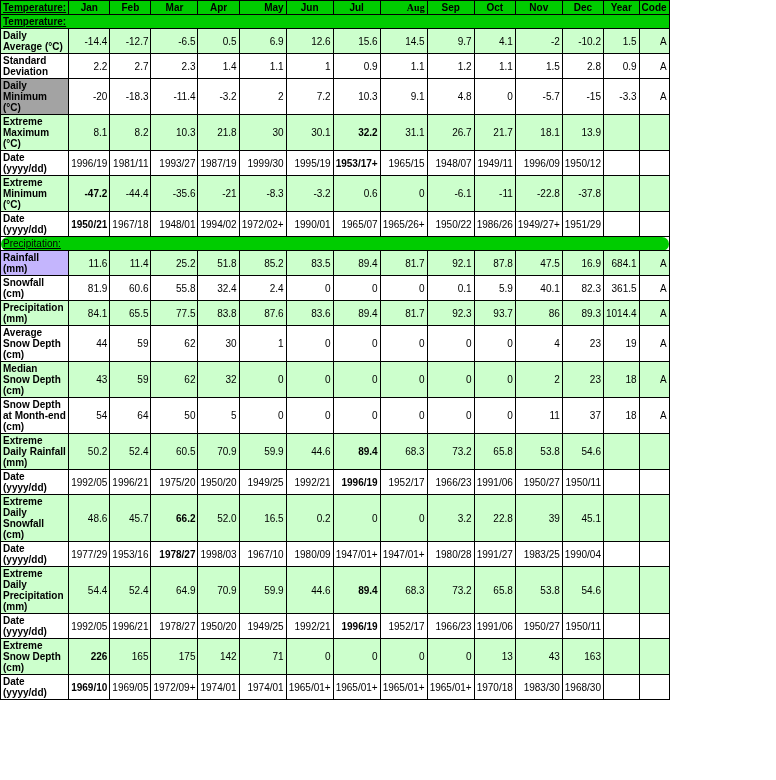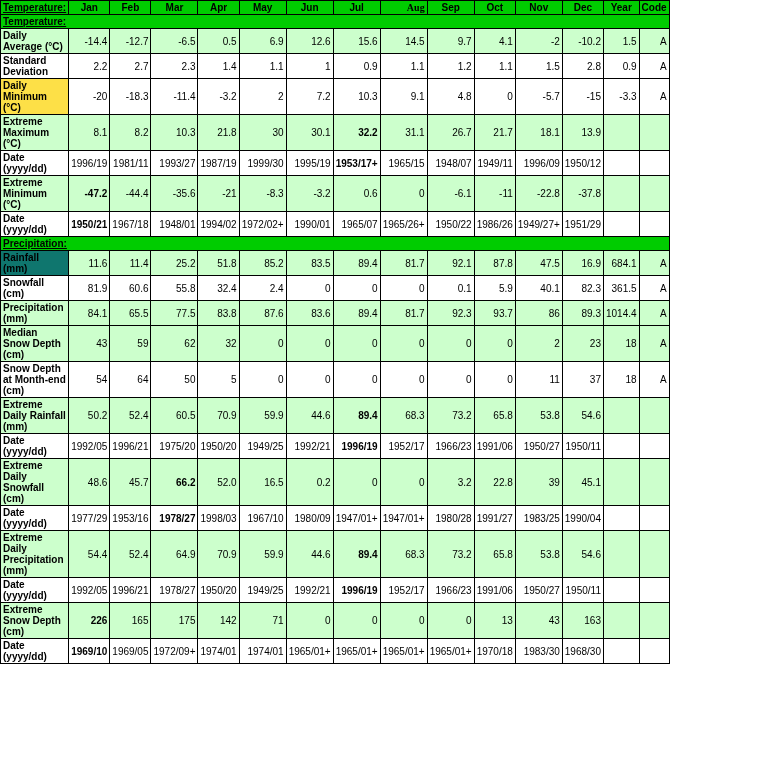--- a/index.html
+++ b/index.html
@@ -37,21 +37,21 @@
 <body>
 
 <table>
   <thead>
     <tr class="header-row">
     <th class="row-label" style="background: rgb(0, 204, 0);"><span style="text-decoration:underline;font-weight:bold;">Temperature:</span></th>
         <th style="text-align: center;">Jan</th>
         <th style="text-align: center;">Feb</th>
         <th style="text-align: center;">Mar</th>
         <th style="text-align: center;">Apr</th>
-        <th style="text-align: center;">May</th>
+        <th style="text-align: right;">May</th>
         <th style="text-align: center;">Jun</th>
         <th style="text-align: center;">Jul</th>
         <th style="text-align: right; font-family: Liberation Serif, serif;">Aug</th>
         <th style="text-align: center;">Sep</th>
         <th style="text-align: center;">Oct</th>
         <th style="text-align: center;">Nov</th>
         <th style="text-align: center;">Dec</th>
         <th style="text-align: center;">Year</th>
         <th style="text-align: center;">Code</th>
       </tr>
@@ -88,21 +88,21 @@
         <td>0.9</td>
         <td>1.1</td>
         <td>1.2</td>
         <td>1.1</td>
         <td>1.5</td>
         <td>2.8</td>
         <td>0.9</td>
         <td>A</td>
       </tr>
       <tr class="row-white">
-        <td class="row-label" style="background: #fde047;">Daily Minimum (°C)</td>
+        <td class="row-label" style="background: #a3a3a3;">Daily Minimum (°C)</td>
         <td>-20</td>
         <td>-18.3</td>
         <td>-11.4</td>
         <td>-3.2</td>
         <td>2</td>
         <td>7.2</td>
         <td>10.3</td>
         <td>9.1</td>
         <td>4.8</td>
         <td>0</td>
@@ -173,24 +173,24 @@
         <td>1965/07</td>
         <td>1965/26+</td>
         <td>1950/22</td>
         <td>1986/26</td>
         <td>1949/27+</td>
         <td>1951/29</td>
         <td></td>
         <td></td>
       </tr>
       <tr class="section-header">
-        <td colspan="15" style="background: rgb(0, 204, 0); font-weight: bold;"><span style="text-decoration:underline;">Precipitation:</span></td>
-      </tr>
-      <tr class="row-green">
-        <td class="row-label" style="background: #0f766e;">Rainfall (mm)</td>
+        <td colspan="15" style="background: rgb(0, 204, 0); font-weight: normal; border-radius: 7px;"><span style="text-decoration:underline;">Precipitation:</span></td>
+      </tr>
+      <tr class="row-green">
+        <td class="row-label" style="background: #c4b5fd;">Rainfall (mm)</td>
         <td>11.6</td>
         <td>11.4</td>
         <td>25.2</td>
         <td>51.8</td>
         <td>85.2</td>
         <td>83.5</td>
         <td>89.4</td>
         <td>81.7</td>
         <td>92.1</td>
         <td>87.8</td>
@@ -226,20 +226,37 @@
         <td>83.6</td>
         <td>89.4</td>
         <td>81.7</td>
         <td>92.3</td>
         <td>93.7</td>
         <td>86</td>
         <td>89.3</td>
         <td>1014.4</td>
         <td>A</td>
       </tr>
+      <tr class="row-white">
+        <td class="row-label" style="background: rgb(255, 255, 255);">Average Snow Depth (cm)</td>
+        <td>44</td>
+        <td>59</td>
+        <td>62</td>
+        <td>30</td>
+        <td>1</td>
+        <td>0</td>
+        <td>0</td>
+        <td>0</td>
+        <td>0</td>
+        <td>0</td>
+        <td>4</td>
+        <td>23</td>
+        <td>19</td>
+        <td>A</td>
+      </tr>
       <tr class="row-green">
         <td class="row-label" style="background: rgb(204, 255, 204);">Median Snow Depth (cm)</td>
         <td>43</td>
         <td>59</td>
         <td>62</td>
         <td>32</td>
         <td>0</td>
         <td>0</td>
         <td>0</td>
         <td>0</td>

